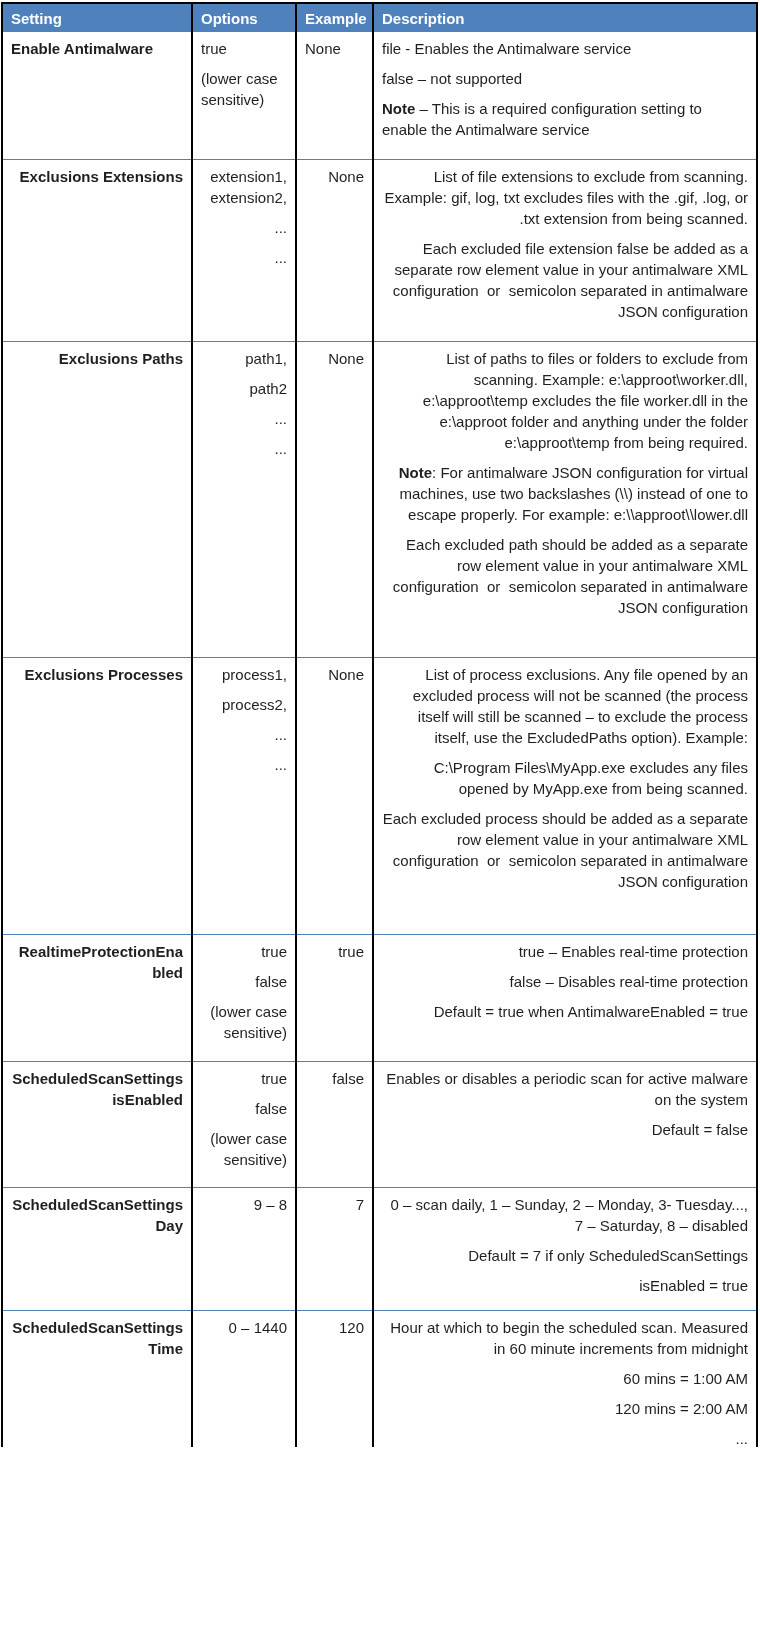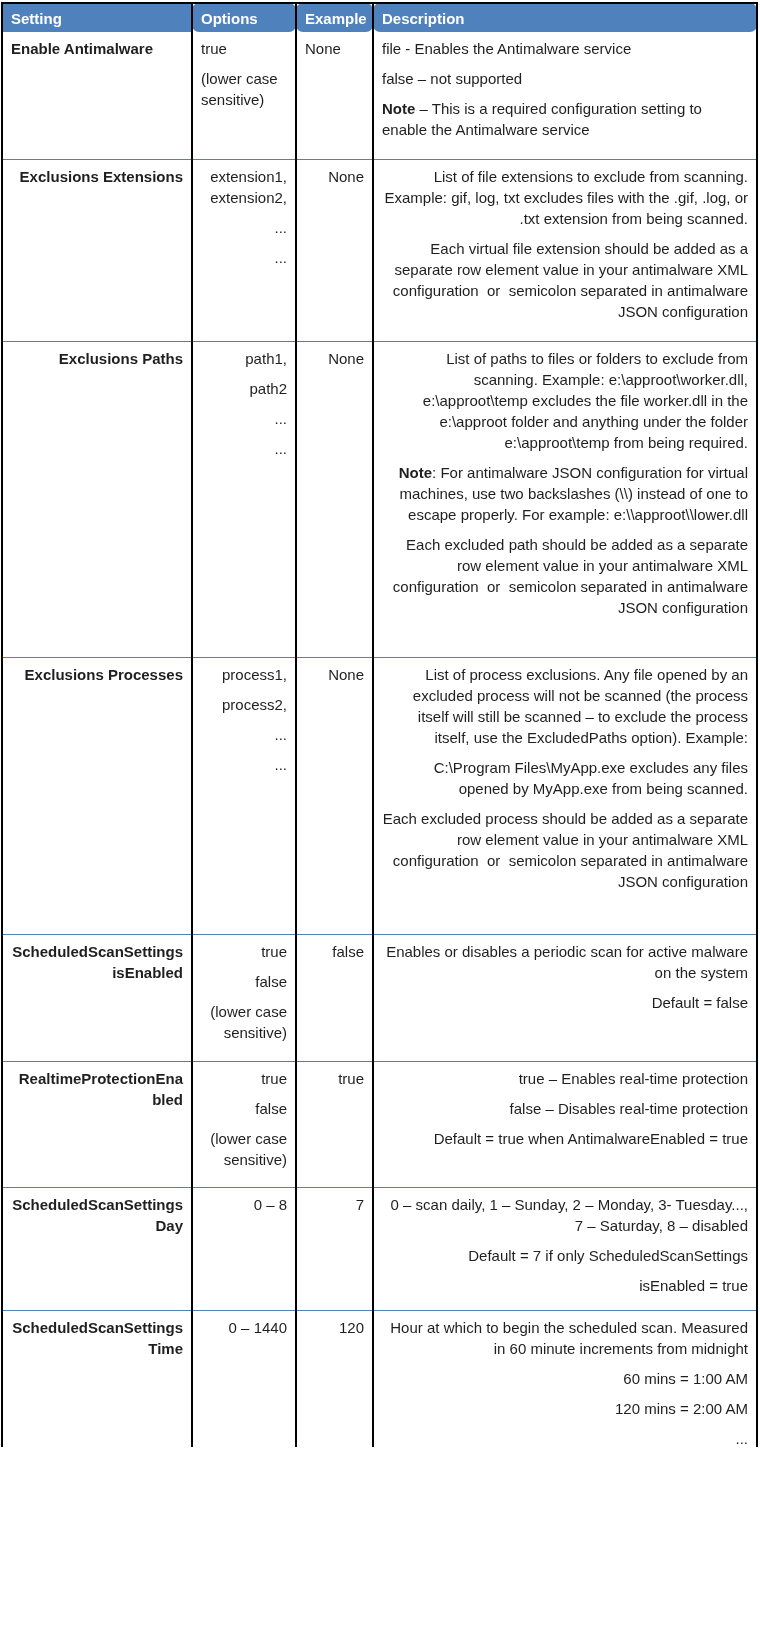--- a/index.html
+++ b/index.html
@@ -3,21 +3,21 @@
 <meta charset="utf-8">
 <style>
   html,body{margin:0;padding:0;background:#ffffff;}
   body{font-family:"Liberation Sans","DejaVu Sans",sans-serif;color:#1f1f1f;}
   .page{width:760px;height:1447px;overflow:hidden;background:#fff;box-sizing:border-box;}
   table.cfg{border-collapse:collapse;table-layout:fixed;width:755px;margin:2px 0 0 1px;
             border:2px solid #000;}
   col.c1{width:190px}col.c2{width:104px}col.c3{width:77px}col.c4{width:384px}
   thead th{background:#4F81BD;color:#fff;font-size:15px;font-weight:bold;text-align:left;
            padding:4px 8px;height:20px;vertical-align:middle;}
-  th + th, td + td{border-left:2px solid #000;border-radius:7px;}
+  th + th, td + td{border-left:2px solid #000;}
   tbody td{vertical-align:top;padding:6px 8px 4px 8px;font-size:15px;line-height:21px;}
   tbody tr + tr td{border-top:1.5px solid #4F81BD;text-align:right;}
   td p{margin:0 0 9px 0;white-space:pre-wrap;}
   td p:last-child{margin-bottom:0;}
   .c-setting p{font-weight:bold;overflow-wrap:anywhere;white-space:normal;}
   .c-options p{overflow-wrap:break-word;}
   .b{font-weight:bold;}
   
   tbody tr:nth-child(1) td{height:117px}
   tbody tr:nth-child(2) td{height:171px}
@@ -80,21 +80,21 @@
           <td class="c-options">
             <p>extension1, extension2,</p>
             <p>...</p>
             <p>...</p>
           </td>
           <td class="c-default">
             <p>None</p>
           </td>
           <td class="c-desc">
             <p><span>List of file extensions to exclude from scanning. Example: gif, log, txt excludes files with the .gif, .log, or .txt extension from being scanned.</span></p>
-            <p><span>Each virtual file extension should be added as a separate row element value in your antimalware XML configuration  or  semicolon separated in antimalware JSON configuration</span></p>
+            <p><span>Each excluded file extension false be added as a separate row element value in your antimalware XML configuration  or  semicolon separated in antimalware JSON configuration</span></p>
           </td>
         </tr>
         <tr>
           <td class="c-setting">
             <p>Exclusions Paths</p>
           </td>
           <td class="c-options">
             <p>path1,</p>
             <p>path2</p>
             <p>...</p>
@@ -123,59 +123,59 @@
             <p>None</p>
           </td>
           <td class="c-desc">
             <p><span>List of process exclusions. Any file opened by an excluded process will not be scanned (the process itself will still be scanned – to exclude the process itself, use the ExcludedPaths option). Example:</span></p>
             <p><span>C:\Program Files\MyApp.exe excludes any files opened by MyApp.exe from being scanned.</span></p>
             <p><span>Each excluded process should be added as a separate row element value in your antimalware XML configuration  or  semicolon separated in antimalware JSON configuration</span></p>
           </td>
         </tr>
         <tr>
           <td class="c-setting">
-            <p>ScheduledScanSettings isEnabled</p>
-          </td>
-          <td class="c-options">
-            <p>true</p>
-            <p>false</p>
-            <p>(lower case sensitive)</p>
-          </td>
-          <td class="c-default">
-            <p>false</p>
-          </td>
-          <td class="c-desc">
-            <p><span>Enables or disables a periodic scan for active malware on the system</span></p>
-            <p><span>Default = false</span></p>
-          </td>
-        </tr>
-        <tr>
-          <td class="c-setting">
             <p>RealtimeProtectionEnabled</p>
           </td>
           <td class="c-options">
             <p>true</p>
             <p>false</p>
             <p>(lower case sensitive)</p>
           </td>
           <td class="c-default">
             <p>true</p>
           </td>
           <td class="c-desc">
             <p><span>true – Enables real-time protection</span></p>
             <p><span>false – Disables real-time protection</span></p>
             <p><span>Default = true when AntimalwareEnabled = true</span></p>
           </td>
         </tr>
         <tr>
           <td class="c-setting">
+            <p>ScheduledScanSettings isEnabled</p>
+          </td>
+          <td class="c-options">
+            <p>true</p>
+            <p>false</p>
+            <p>(lower case sensitive)</p>
+          </td>
+          <td class="c-default">
+            <p>false</p>
+          </td>
+          <td class="c-desc">
+            <p><span>Enables or disables a periodic scan for active malware on the system</span></p>
+            <p><span>Default = false</span></p>
+          </td>
+        </tr>
+        <tr>
+          <td class="c-setting">
             <p>ScheduledScanSettings Day</p>
           </td>
           <td class="c-options">
-            <p>0 – 8</p>
+            <p>9 – 8</p>
           </td>
           <td class="c-default">
             <p>7</p>
           </td>
           <td class="c-desc">
             <p><span>0 – scan daily, 1 – Sunday, 2 – Monday, 3- Tuesday..., 7 – Saturday, 8 – disabled</span></p>
             <p><span>Default = 7 if only ScheduledScanSettings</span></p>
             <p><span>isEnabled = true</span></p>
           </td>
         </tr>

